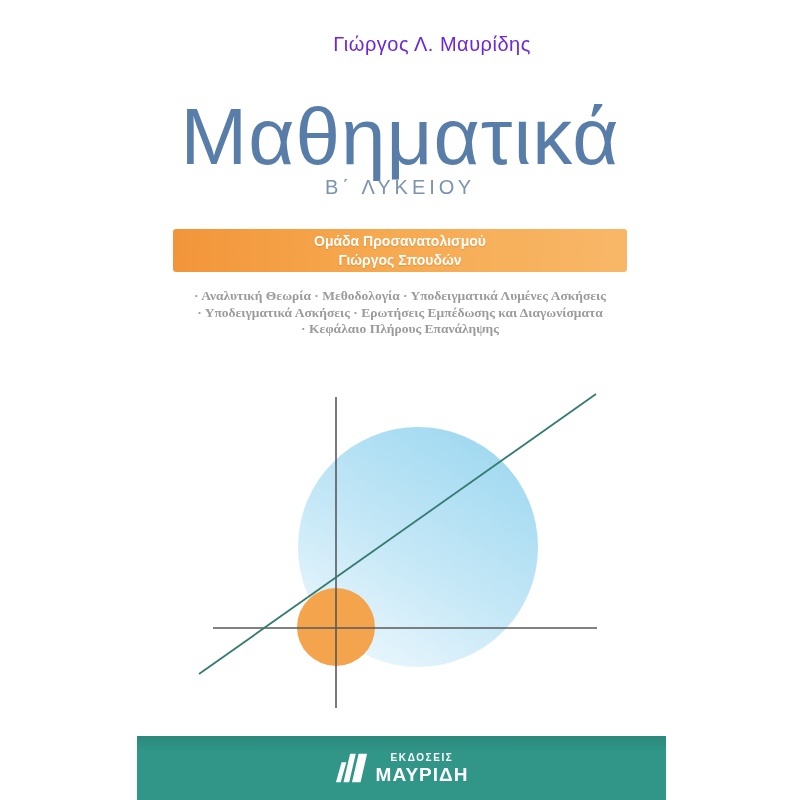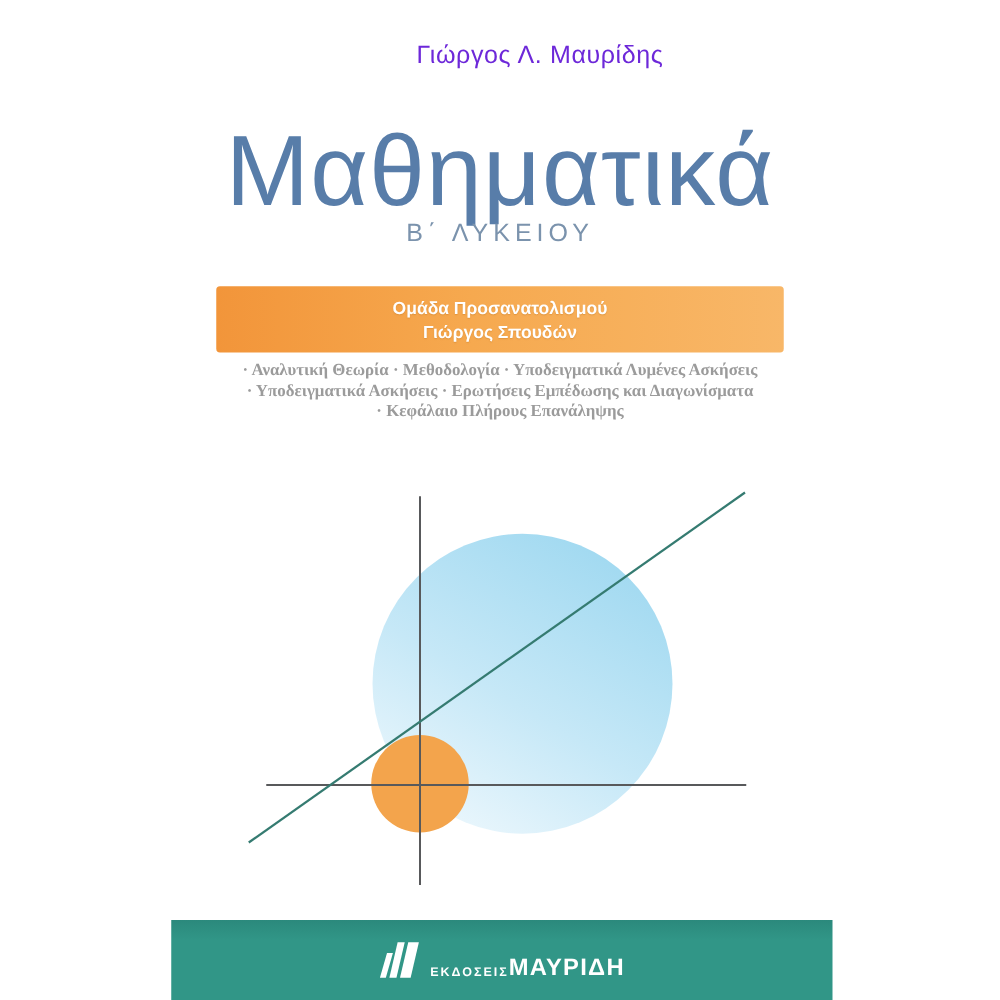--- a/index.html
+++ b/index.html
@@ -13,21 +13,21 @@
   }
   .title{
     position:absolute;top:95px;left:0;width:800px;text-align:center;
     font-size:80px;line-height:1.05;color:#587da9;letter-spacing:1px;
   }
   .subtitle{
     position:absolute;top:176px;left:0;width:800px;text-align:center;
     font-size:20px;color:#7b93ad;letter-spacing:4px;
   }
   .orientation-banner{
-    position:absolute;left:173px;top:229px;width:454px;height:53px;
+    position:absolute;left:173px;top:229px;width:454px;height:43px;
     background:linear-gradient(90deg,#f2953a 0%,#f6a94f 45%,#f8b768 100%);
     border-radius:3px;
     display:flex;flex-direction:column;justify-content:center;align-items:center;
   }
   .orientation-banner .line{
     color:#ffffff;font-size:14px;font-weight:bold;line-height:19px;
     text-shadow:0 1px 1px rgba(180,110,30,0.35);
   }
   .features{
     position:absolute;top:288px;left:0;width:800px;text-align:center;
@@ -36,21 +36,21 @@
   .illustration{
     position:absolute;left:150px;top:370px;width:500px;height:360px;
   }
   .publisher-band{
     position:absolute;left:137px;top:736px;width:529px;height:64px;
     background:linear-gradient(180deg,#2b897c 0%,#319687 25%,#319687 100%);
     display:flex;align-items:center;justify-content:center;
   }
   .publisher-lockup{display:flex;align-items:flex-end;}
   .publisher-logo{width:34px;height:32px;margin-right:7px;margin-bottom:1px;}
-  .publisher-text{display:flex;flex-direction:row;align-items:flex-end;}
+  .publisher-text{display:flex;flex-direction:column;align-items:center;}
   .publisher-eyebrow{
     color:#ffffff;font-size:10px;font-weight:bold;letter-spacing:1.6px;line-height:12px;
   }
   .publisher-name{
     color:#ffffff;font-size:19px;font-weight:bold;letter-spacing:1px;line-height:21px;
   }
 </style>
 </head>
 <body>
 

